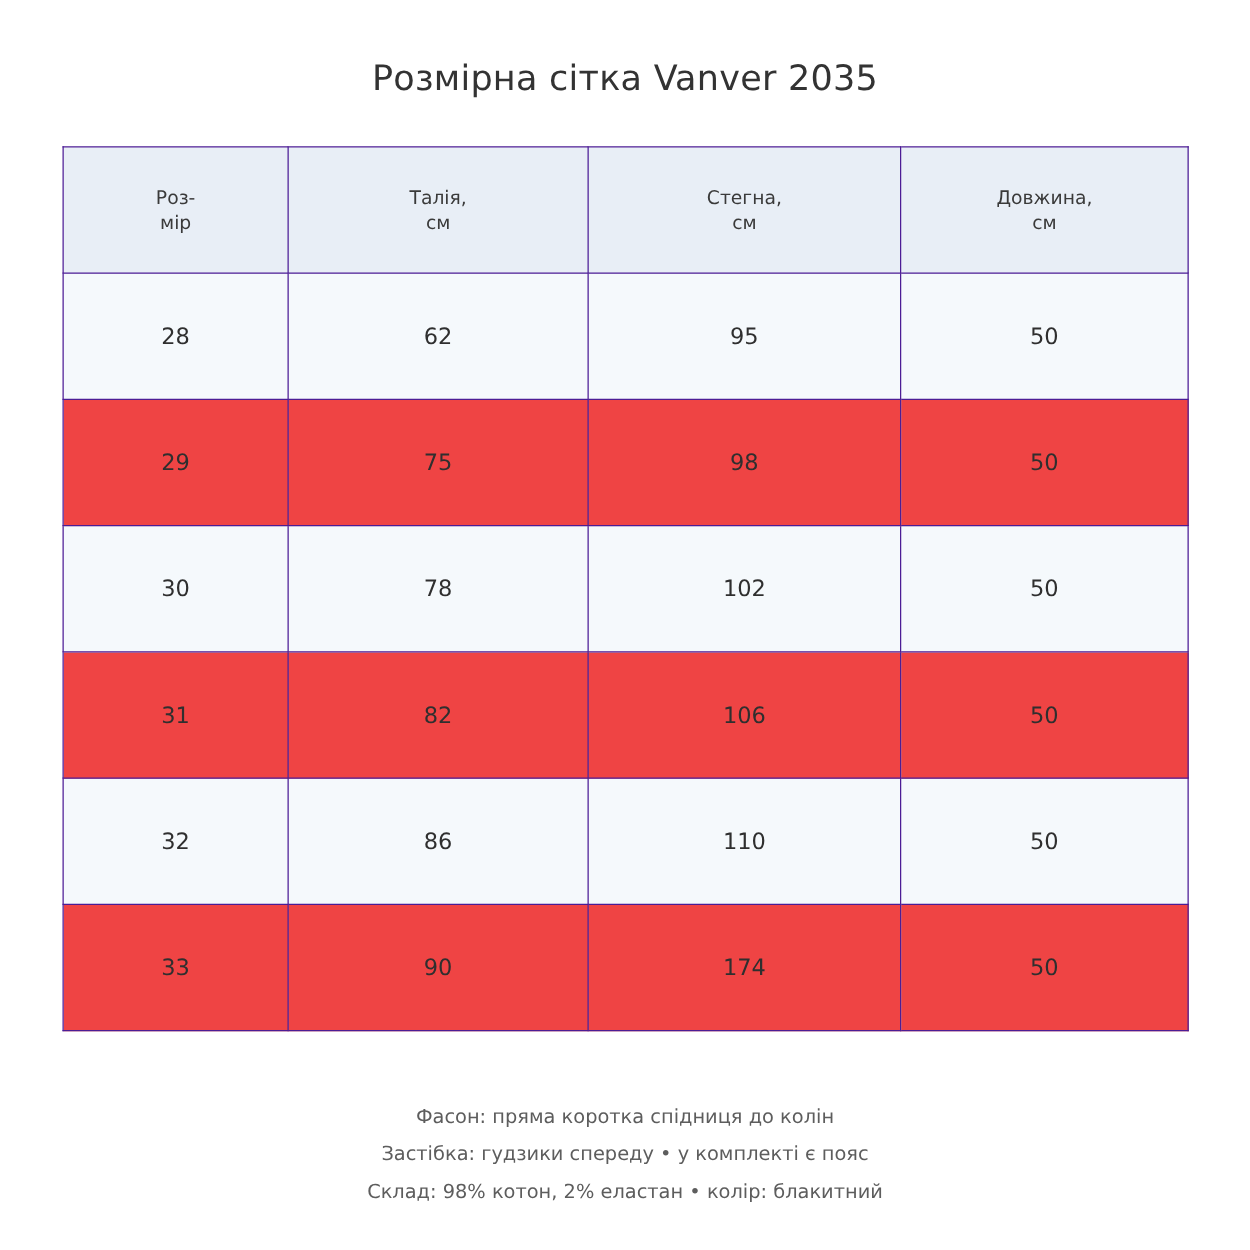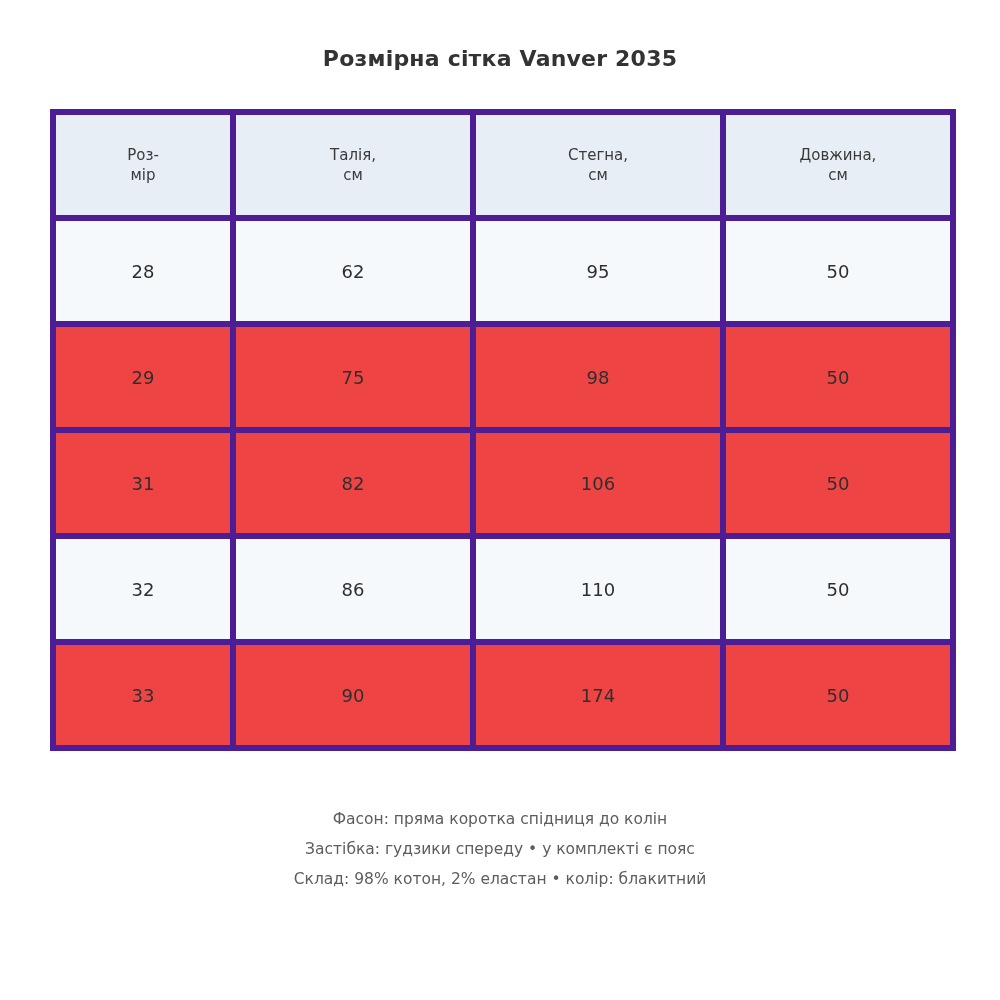--- a/index.html
+++ b/index.html
@@ -17,22 +17,22 @@
   .page {
     width: 1000px;
     height: 1000px;
     box-sizing: border-box;
     padding: 38px 50px 0 50px;
     display: flex;
     flex-direction: column;
     align-items: center;
   }
   .title {
-    font-size: 22px;
-    font-weight: bold;
+    font-size: 28px;
+    font-weight: normal;
     color: #333333;
     letter-spacing: 0.2px;
     text-align: center;
     margin: 0;
     padding-top: 8px;
   }
   .subtitle {
     font-size: 16px;
     color: #6f6f6f;
     text-align: center;
@@ -42,21 +42,21 @@
     margin-top: 38px;
     width: 900px;
   }
   table.size-table {
     border-collapse: collapse;
     width: 900px;
     table-layout: fixed;
   }
   table.size-table th,
   table.size-table td {
-    border: 6px solid #4c1d95;
+    border: 1px solid #4c1d95;
     text-align: center;
     vertical-align: middle;
     font-weight: normal;
   }
   table.size-table thead th {
     background: #e8eef6;
     height: 92px;
     font-size: 15px;
     color: #3a3a3a;
     line-height: 1.35;
@@ -130,20 +130,26 @@
           <td>62</td>
           <td>95</td>
           <td>50</td>
         </tr>
         <tr class="plain">
           <td>29</td>
           <td>75</td>
           <td>98</td>
           <td>50</td>
         </tr>
+        <tr class="alt">
+          <td>30</td>
+          <td>78</td>
+          <td>102</td>
+          <td>50</td>
+        </tr>
         <tr class="plain">
           <td>31</td>
           <td>82</td>
           <td>106</td>
           <td>50</td>
         </tr>
         <tr class="alt">
           <td>32</td>
           <td>86</td>
           <td>110</td>

